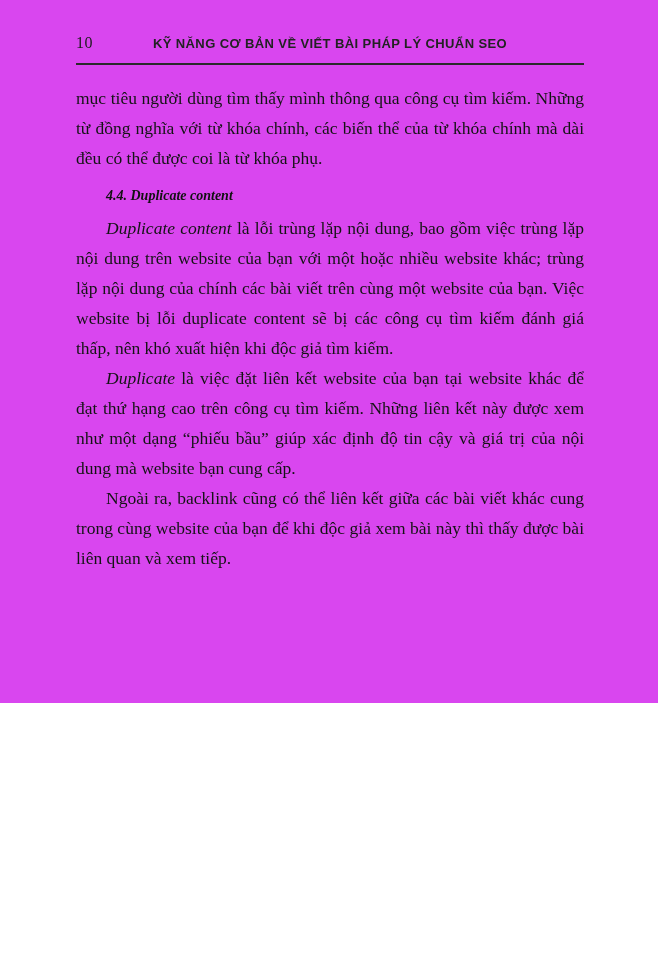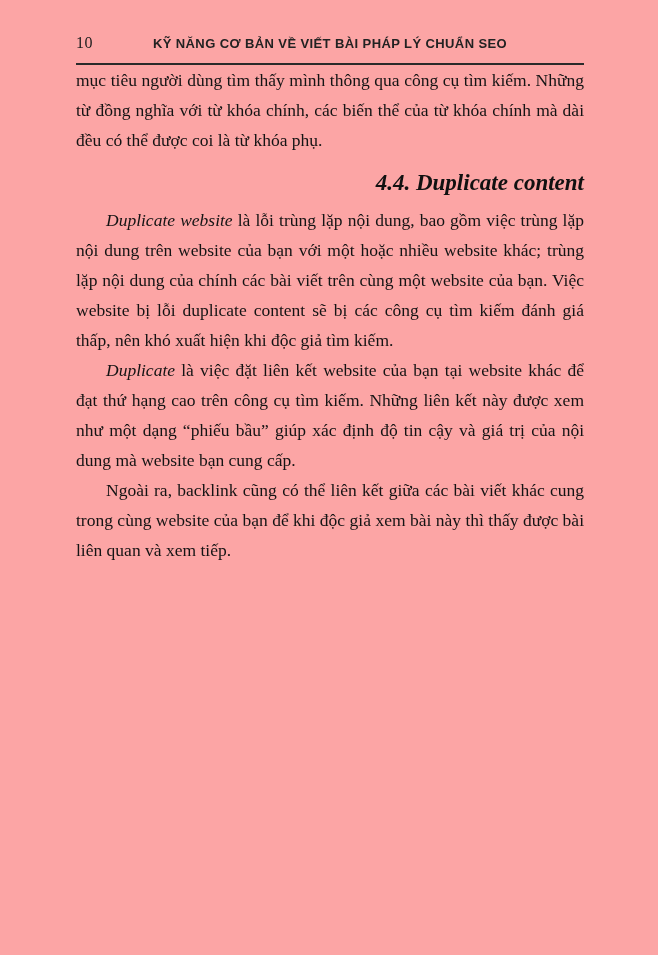--- a/index.html
+++ b/index.html
@@ -10,23 +10,23 @@
   body {
     width: 658px;
     height: 955px;
     font-family: "Liberation Serif", "DejaVu Serif", serif;
     color: #121212;
     overflow: hidden;
   }
   .page {
     box-sizing: border-box;
     width: 658px;
-    height: 955px;
+    height: 703px;
     padding: 34px 74px 0 76px;
-    background: #fca5a5;
+    background: #d946ef;
   }
   .running-header {
     position: relative;
     height: 24px;
   }
   .page-number {
     position: absolute;
     left: 0;
     top: 0;
     font-size: 16px;
@@ -42,63 +42,63 @@
     letter-spacing: 0.4px;
     color: #222222;
     padding-top: 2px;
   }
   .header-rule {
     border: none;
     border-top: 2px solid #2a2a2a;
     margin: 5px 0 0 0;
   }
   .body-text {
+    margin-top: 18px;
   }
   .para {
     margin: 0;
     font-size: 17.5px;
     line-height: 30px;
     text-align: justify;
     color: #141414;
   }
   .para.indent {
     text-indent: 30px;
   }
   .lead-italic {
     font-style: italic;
   }
   .section-heading {
     margin: 15px 0 9px 0;
-    font-size: 23px;
+    font-size: 14px;
     font-weight: bold;
     font-style: italic;
     text-indent: 30px;
     color: #111111;
-    text-align: right;
   }
 </style>
 </head>
 <body>
 
 <div class="page">
 
   <div class="running-header">
     <span class="page-number">10</span>
     <span class="running-title">KỸ NĂNG CƠ BẢN VỀ VIẾT BÀI PHÁP LÝ CHUẨN SEO</span>
   </div>
   <hr class="header-rule">
 
   <div class="body-text">
 
     <p class="para">mục tiêu người dùng tìm thấy mình thông qua công cụ tìm kiếm. Những từ đồng nghĩa với từ khóa chính, các biến thể của từ khóa chính mà dài đều có thể được coi là từ khóa phụ.</p>
 
 
     <h3 class="section-heading">4.4. Duplicate content</h3>
 
-    <p class="para indent"><span class="lead-italic">Duplicate website</span><span> là lỗi trùng lặp nội dung, bao gồm việc trùng lặp nội dung trên website của bạn với một hoặc nhiều website khác; trùng lặp nội dung của chính các bài viết trên cùng một website của bạn. Việc website bị lỗi duplicate content sẽ bị các công cụ tìm kiếm đánh giá thấp, nên khó xuất hiện khi độc giả tìm kiếm.</span></p>
+    <p class="para indent"><span class="lead-italic">Duplicate content</span><span> là lỗi trùng lặp nội dung, bao gồm việc trùng lặp nội dung trên website của bạn với một hoặc nhiều website khác; trùng lặp nội dung của chính các bài viết trên cùng một website của bạn. Việc website bị lỗi duplicate content sẽ bị các công cụ tìm kiếm đánh giá thấp, nên khó xuất hiện khi độc giả tìm kiếm.</span></p>
 
 
     <p class="para indent"><span class="lead-italic">Duplicate</span><span> là việc đặt liên kết website của bạn tại website khác để đạt thứ hạng cao trên công cụ tìm kiếm. Những liên kết này được xem như một dạng “phiếu bầu” giúp xác định độ tin cậy và giá trị của nội dung mà website bạn cung cấp.</span></p>
 
     <p class="para indent">Ngoài ra, backlink cũng có thể liên kết giữa các bài viết khác cung trong cùng website của bạn để khi độc giả xem bài này thì thấy được bài liên quan và xem tiếp.</p>
 
   </div>
 </div>
 
 </body></html>

